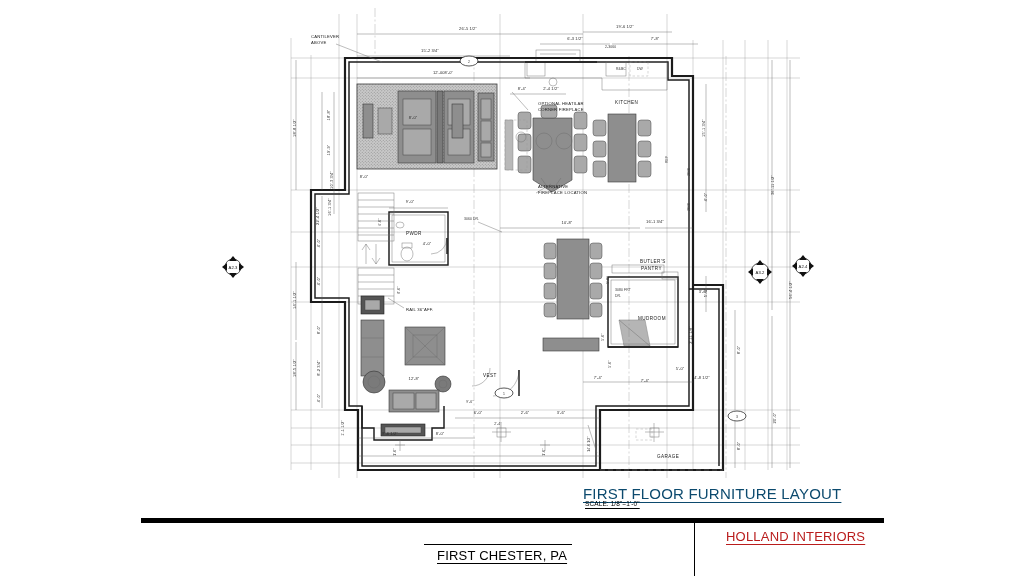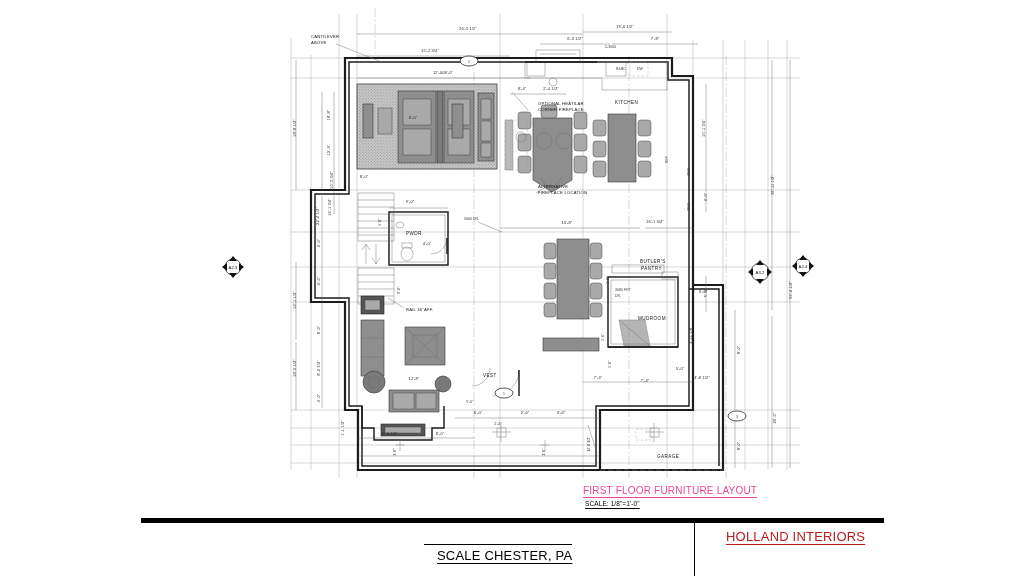--- a/index.html
+++ b/index.html
@@ -27,26 +27,26 @@
     display: block;
     width: 1024px;
     height: 576px;
   }
 
   
   .tb-title {
     position: absolute;
     left: 583px;
     top: 485px;
-    font-size: 10px;
+    font-size: 15px;
     letter-spacing: .2px;
     text-decoration: underline;
     text-underline-offset: 3px;
     white-space: nowrap;
-    color: #ec4899;
+    color: #0c4a6e;
   }
   .tb-scale {
     position: absolute;
     left: 585px;
     top: 500px;
     font-size: 6.5px;
     letter-spacing: .1px;
     text-decoration: underline;
     text-underline-offset: 2px;
     white-space: nowrap;
@@ -530,13 +530,13 @@
   </g>
 </svg>
 </div>
 
 <div class="tb-title">FIRST FLOOR FURNITURE LAYOUT</div>
 <div class="tb-scale">SCALE: 1/8"=1'-0"</div>
 <div class="tb-rule"></div>
 <div class="tb-divider"></div>
 <div class="tb-firm">HOLLAND INTERIORS</div>
 <div class="tb-city-rule"></div>
-<div class="tb-city">SCALE CHESTER, PA</div>
+<div class="tb-city">FIRST CHESTER, PA</div>
 
 </body></html>

